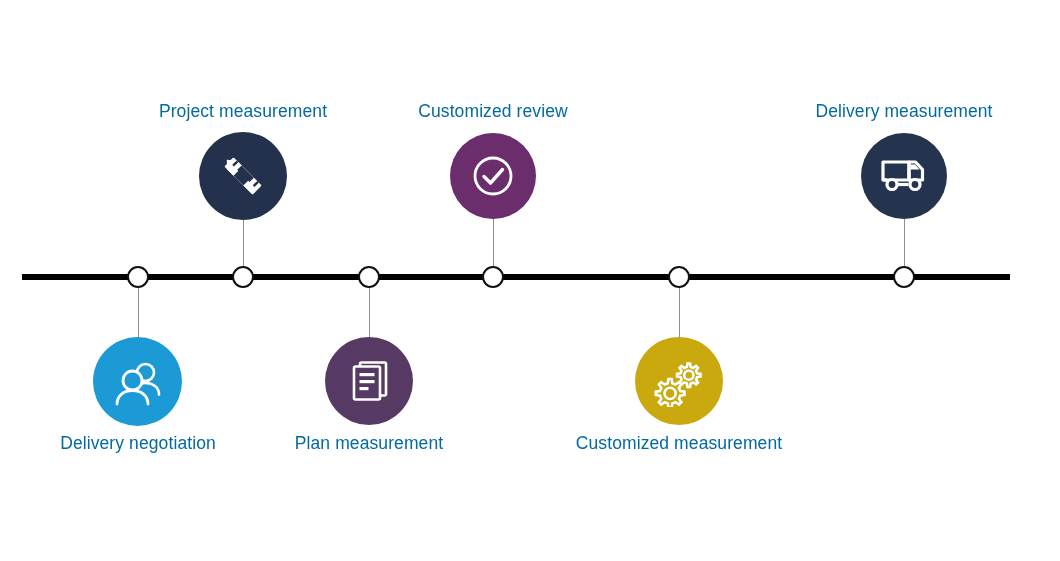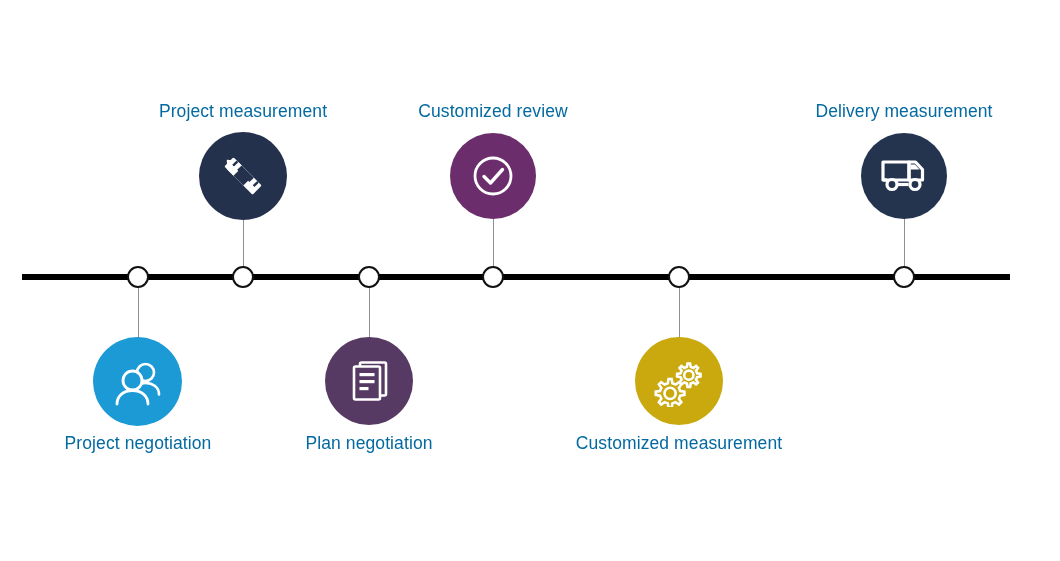--- a/index.html
+++ b/index.html
@@ -78,21 +78,21 @@
   <div class="bubble" style="left:93px; top:337px; width:89px; height:89px; background:#1b9ad6;">
     <span>
       <svg width="52" height="48" viewBox="0 0 52 48" fill="none">
         <circle cx="33.5" cy="14.5" r="8.5" stroke="#ffffff" stroke-width="2.6"></circle>
         <path d="M20 36.5c0-7.2 6-11.5 13.5-11.5S47 29.3 47 36.5" stroke="#ffffff" stroke-width="2.6" stroke-linecap="round"></path>
         <circle cx="20.5" cy="22.5" r="9.5" stroke="#ffffff" stroke-width="2.8" fill="#1b9ad6"></circle>
         <path d="M5 46c0-8.3 6.9-13.5 15.5-13.5S36 37.7 36 46" stroke="#ffffff" stroke-width="2.8" stroke-linecap="round" fill="#1b9ad6"></path>
       </svg>
     </span>
   </div>
-  <div class="caption" style="left:0px; top:433px; width:276px;">Project negotiation</div>
+  <div class="caption" style="left:0px; top:433px; width:276px;">Delivery negotiation</div>
 
   <div class="stem" style="left:243px; top:212px; height:62px;"></div>
   <div class="node-dot" style="left:243px; top:277px;"></div>
   <div class="bubble" style="left:199px; top:132px; width:88px; height:88px; background:#24314c;">
     <span>
       <svg width="52" height="52" viewBox="0 0 52 52" fill="none">
         <g transform="rotate(-45 26 26)">
           <path d="M26 3 L32.5 10.5 L32.5 33 L19.5 33 L19.5 10.5 Z" fill="#ffffff"></path>
           <path d="M19.5 33 L32.5 33 L26 45 Z" fill="#ffffff"></path>
           <path d="M23.5 39.5 L28.5 39.5 L26 45 Z" fill="#24314c"></path>
@@ -116,21 +116,21 @@
     <span>
       <svg width="48" height="48" viewBox="0 0 48 48" fill="none">
         <rect x="15" y="5.5" width="26" height="33" rx="1.5" stroke="#ffffff" stroke-width="2.6"></rect>
         <rect x="9" y="9.5" width="26" height="33" rx="1.5" fill="#563a63" stroke="#ffffff" stroke-width="2.6"></rect>
         <rect x="14.5" y="16" width="15" height="3.2" fill="#ffffff"></rect>
         <rect x="14.5" y="23" width="15" height="3.2" fill="#ffffff"></rect>
         <rect x="14.5" y="30" width="9" height="3.2" fill="#ffffff"></rect>
       </svg>
     </span>
   </div>
-  <div class="caption" style="left:234px; top:433px; width:270px;">Plan negotiation</div>
+  <div class="caption" style="left:234px; top:433px; width:270px;">Plan measurement</div>
 
   <div class="stem" style="left:493px; top:212px; height:62px;"></div>
   <div class="node-dot" style="left:493px; top:277px;"></div>
   <div class="bubble" style="left:450px; top:133px; width:86px; height:86px; background:#6b2d6b;">
     <span>
       <svg width="50" height="50" viewBox="0 0 50 50" fill="none">
         <circle cx="25" cy="25" r="18" stroke="#ffffff" stroke-width="2.8"></circle>
         <path d="M16 25.5 L22.5 32 L34.5 18.5" stroke="#ffffff" stroke-width="3.4" stroke-linecap="round" stroke-linejoin="round"></path>
       </svg>
     </span>

